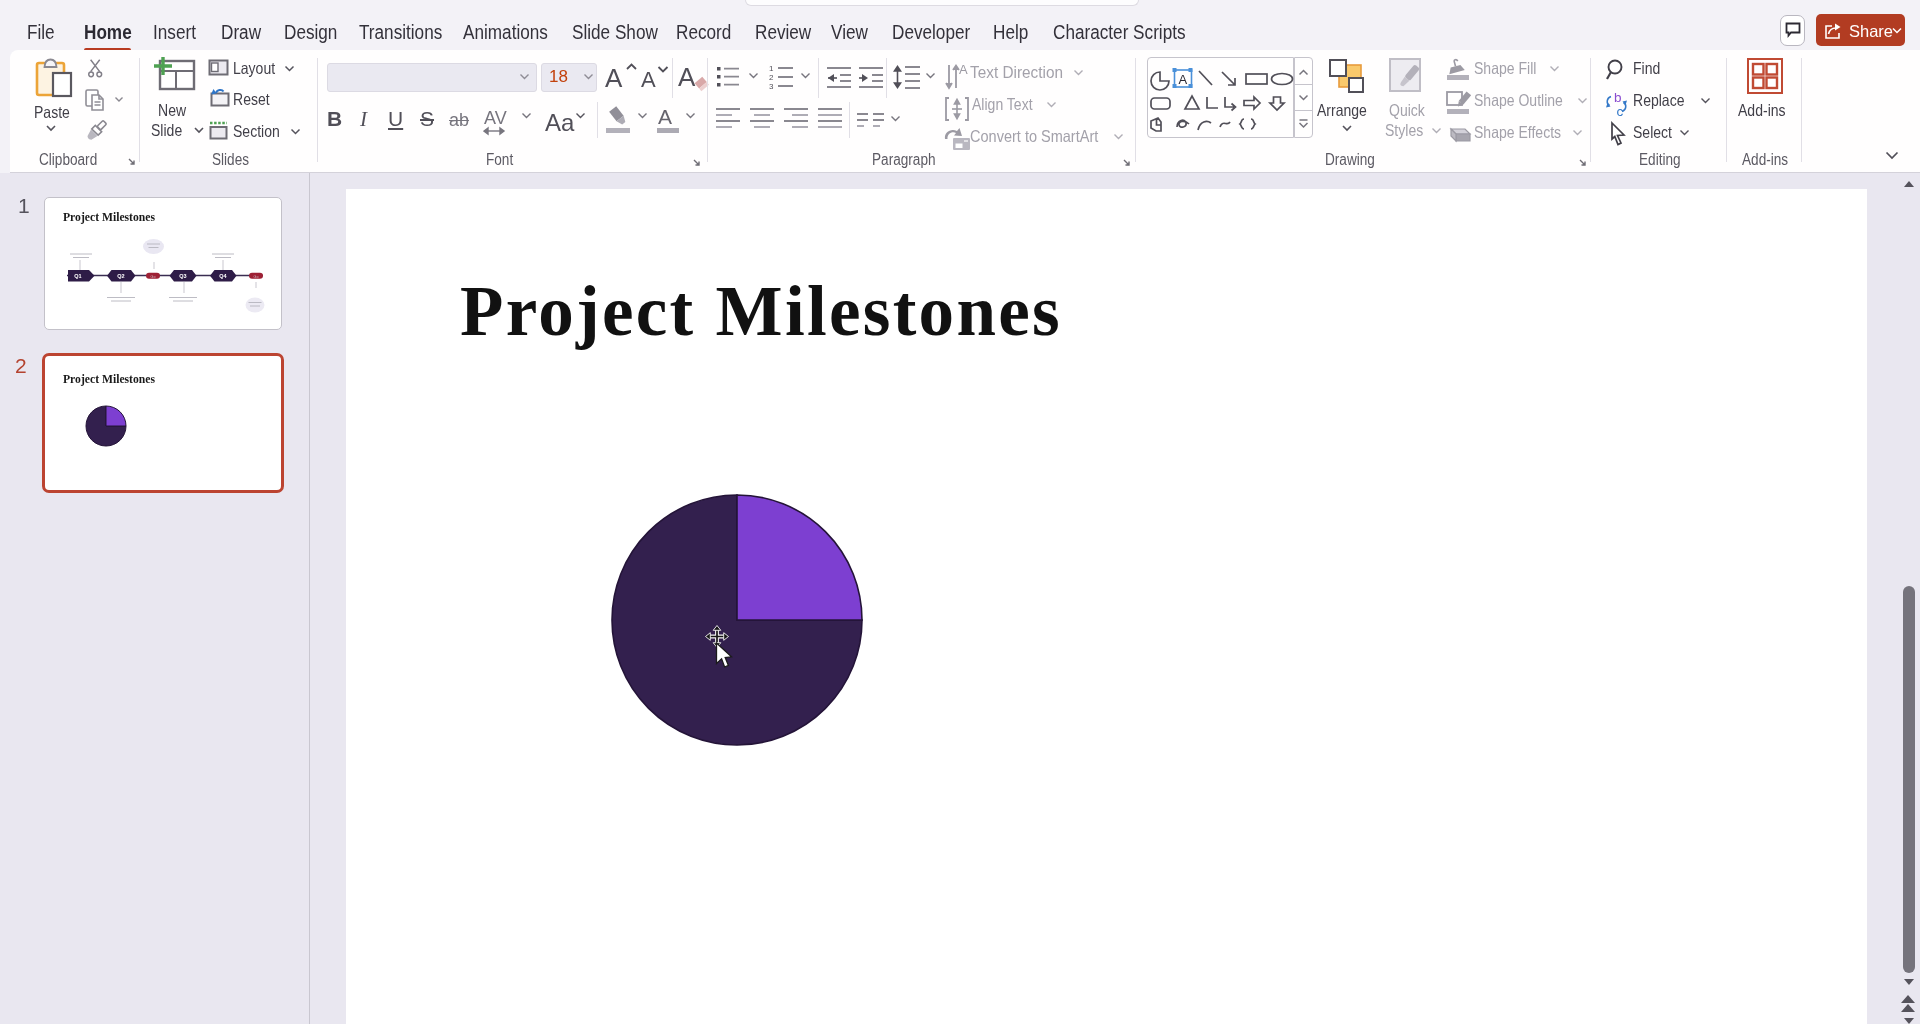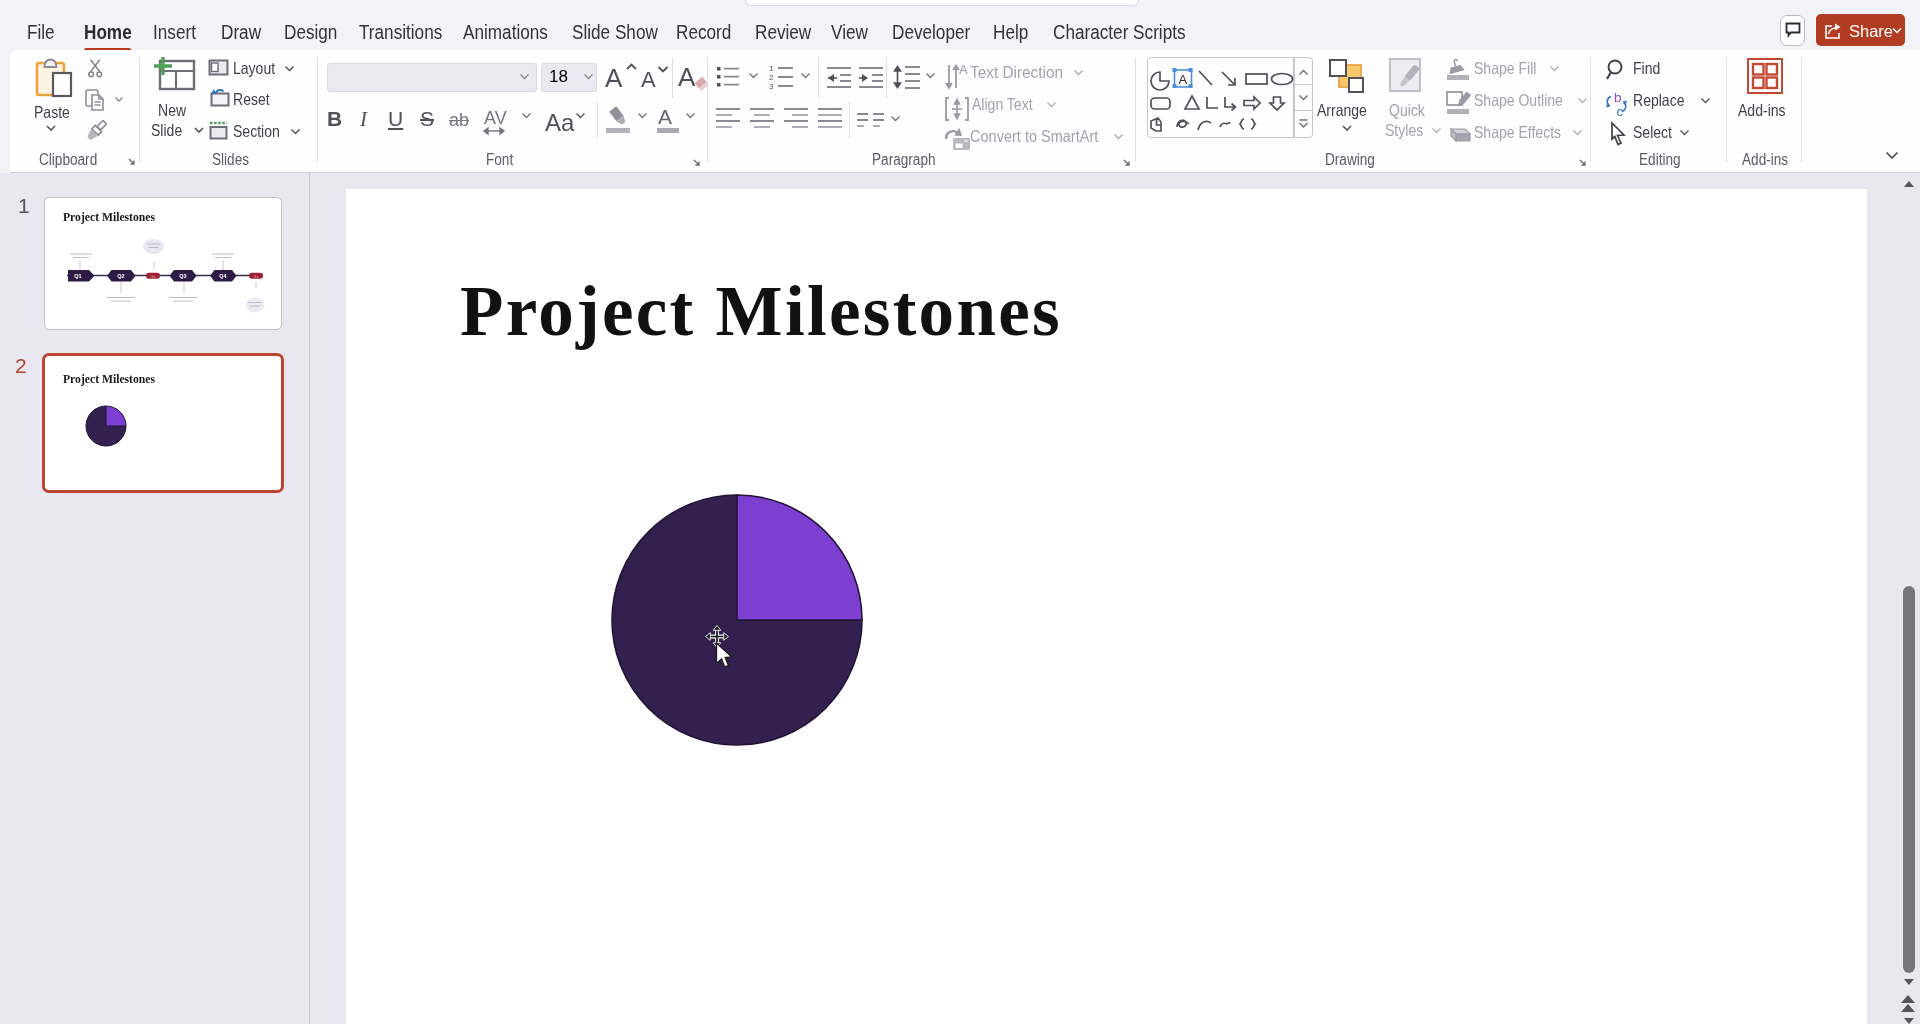--- a/index.html
+++ b/index.html
@@ -155,21 +155,21 @@
     <path d="M1.5 1.5 L5.5 5.5 L9.5 1.5" fill="none" stroke="#55535c" stroke-width="1.5"></path>
   </svg>
 <div class="glabel" style="left:212px;">Slides</div>
 <div class="gsep" style="left:317px;"></div>
 
 <div class="combo" style="left:327px; top:63px; width:210px; height:29px;"></div>
 <svg class="chev" style="left:519px; top:73px;" width="11" height="8" viewBox="0 0 11 8">
     <path d="M1.5 1.5 L5.5 5.5 L9.5 1.5" fill="none" stroke="#8f8d96" stroke-width="1.4"></path>
   </svg>
 <div class="combo" style="left:541px; top:63px; width:56px; height:29px;"></div>
-<div class="rib" style="left:549px; top:67px; font-size:17px; color:#000000;">18</div>
+<div class="rib" style="left:549px; top:67px; font-size:17px; color:#c2410c;">18</div>
 <svg class="chev" style="left:583px; top:73px;" width="11" height="8" viewBox="0 0 11 8">
     <path d="M1.5 1.5 L5.5 5.5 L9.5 1.5" fill="none" stroke="#8f8d96" stroke-width="1.4"></path>
   </svg>
 <svg class="rib" style="left:603px; top:61px;" width="36" height="30" viewBox="0 0 36 30">
   <text x="2" y="26" font-family="Liberation Sans" font-size="26" fill="#514f58">A</text>
   <path d="M24 8 L28.5 3.5 L33 8" fill="none" stroke="#514f58" stroke-width="1.8"></path>
 </svg>
 <svg class="rib" style="left:639px; top:63px;" width="34" height="28" viewBox="0 0 34 28">
   <text x="2" y="24" font-family="Liberation Sans" font-size="22" fill="#514f58">A</text>
   <path d="M19.5 4 L24 8.5 L28.5 4" fill="none" stroke="#514f58" stroke-width="1.8"></path>

